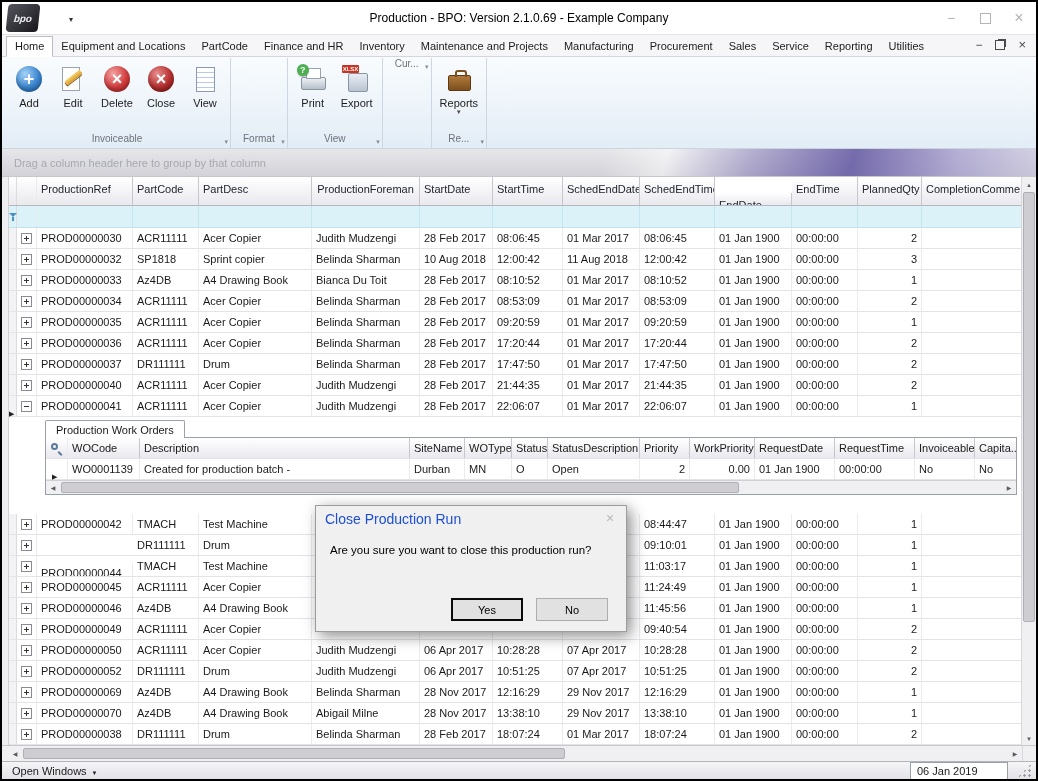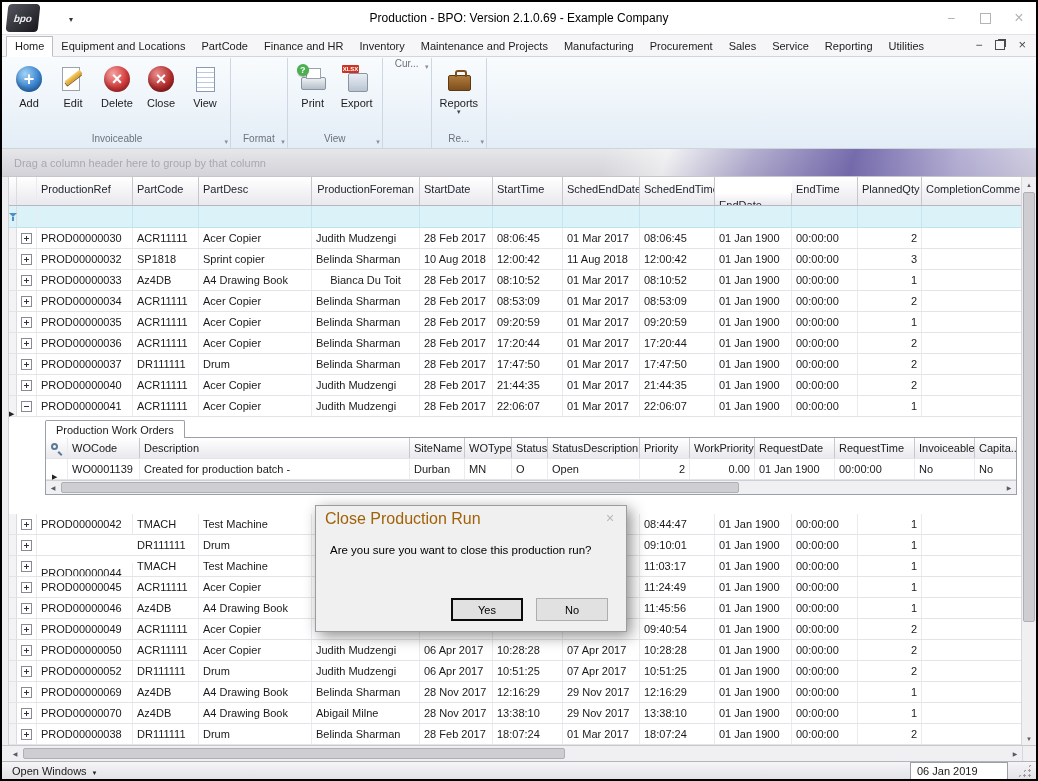--- a/index.html
+++ b/index.html
@@ -147,21 +147,21 @@
   .ow{display:flex;align-items:center;gap:5px;padding:0 4px;}
   .owarr::before{content:"▼";font-size:6px;color:#222;}
   .datebox{margin-left:auto;width:98px;height:18px;border:1px solid #98a0a8;background:#fff;line-height:16px;padding:0 6px;}
   .grip{width:15px;height:15px;margin-left:9px;align-self:flex-end;margin-bottom:2px;
     background-image:radial-gradient(#9a9aa2 1px,transparent 1.4px);background-size:5px 5px;
     clip-path:polygon(100% 0,100% 100%,0 100%);}
 
   
   .dialog{position:absolute;left:313px;top:503px;width:312px;height:127px;background:#f0f0f0;
     border:1px solid #9c9c9c;box-shadow:4px 4px 14px rgba(0,0,0,.45);z-index:10;}
-  .dlg-title{height:25px;display:flex;align-items:center;padding-left:9px;color:#a16207;font-size:16px;}
+  .dlg-title{height:25px;display:flex;align-items:center;padding-left:9px;color:#1d4ed8;font-size:14px;}
   .dlg-close{margin-left:auto;width:32px;text-align:center;color:#b8b8b8;font-size:14px;line-height:25px;}
   .dlg-close::before{content:"×";}
   .dlg-msg{padding:13px 14px 0;color:#000;font-size:11.5px;}
   .dlg-buttons{position:absolute;bottom:10px;right:18px;display:flex;gap:13px;}
   .btn{width:72px;height:23px;background:#e1e1e1;border:1px solid #adadad;font-family:"Liberation Sans",sans-serif;font-size:11px;color:#000;}
   .btn.default{border:2px solid #0a0a0a;}
 </style>
 </head>
 <body>
 
@@ -341,21 +341,21 @@
           <div class="gcell" style="flex: 1 1 auto; border-right: none;"></div>
         </div>
         <div class="grow gdata">
           <div class="ind"></div>
           <div class="exp">
             <span class="ebox plus"></span>
           </div>
           <div class="gcell" style="flex: 0 0 96px;">PROD00000033</div>
           <div class="gcell" style="flex: 0 0 66px;">Az4DB</div>
           <div class="gcell" style="flex: 0 0 113px;">A4 Drawing Book</div>
-          <div class="gcell" style="flex: 0 0 108px; text-align: center;">Bianca Du Toit</div>
+          <div class="gcell" style="flex: 0 0 108px;">Bianca Du Toit</div>
           <div class="gcell" style="flex: 0 0 73px;">28 Feb 2017</div>
           <div class="gcell" style="flex: 0 0 70px;">08:10:52</div>
           <div class="gcell" style="flex: 0 0 77px;">01 Mar 2017</div>
           <div class="gcell" style="flex: 0 0 75px;">08:10:52</div>
           <div class="gcell" style="flex: 0 0 77px;">01 Jan 1900</div>
           <div class="gcell" style="flex: 0 0 66px;">00:00:00</div>
           <div class="gcell num" style="flex: 0 0 64px;">1</div>
           <div class="gcell" style="flex: 1 1 auto; border-right: none;"></div>
         </div>
         <div class="grow gdata">

